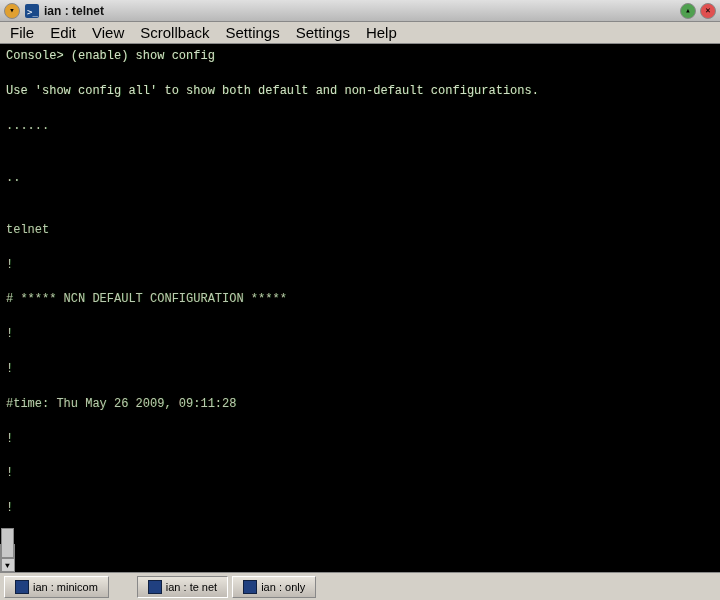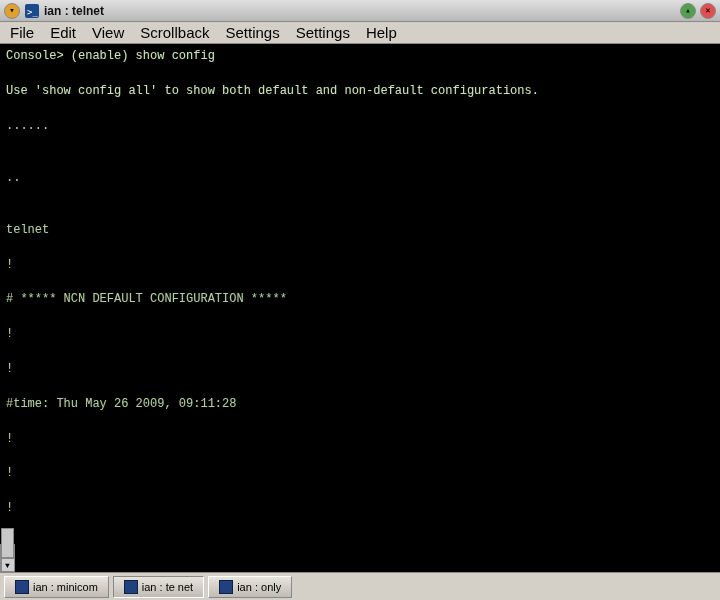--- a/index.html
+++ b/index.html
@@ -146,20 +146,21 @@
       align-items: center;
       gap: 4px;
       white-space: nowrap;
     }
     .task-btn.active {
       background: linear-gradient(to bottom, #b0acа4, #d0ccc4);
       border-top-color: #888;
       border-left-color: #888;
       border-bottom-color: #fff;
       border-right-color: #fff;
+      margin-left: 24px;
     }
     .task-icon {
       width: 14px;
       height: 14px;
       background: #204080;
       border: 1px solid #102040;
       display: inline-block;
       flex-shrink: 0;
     }
   </style>

